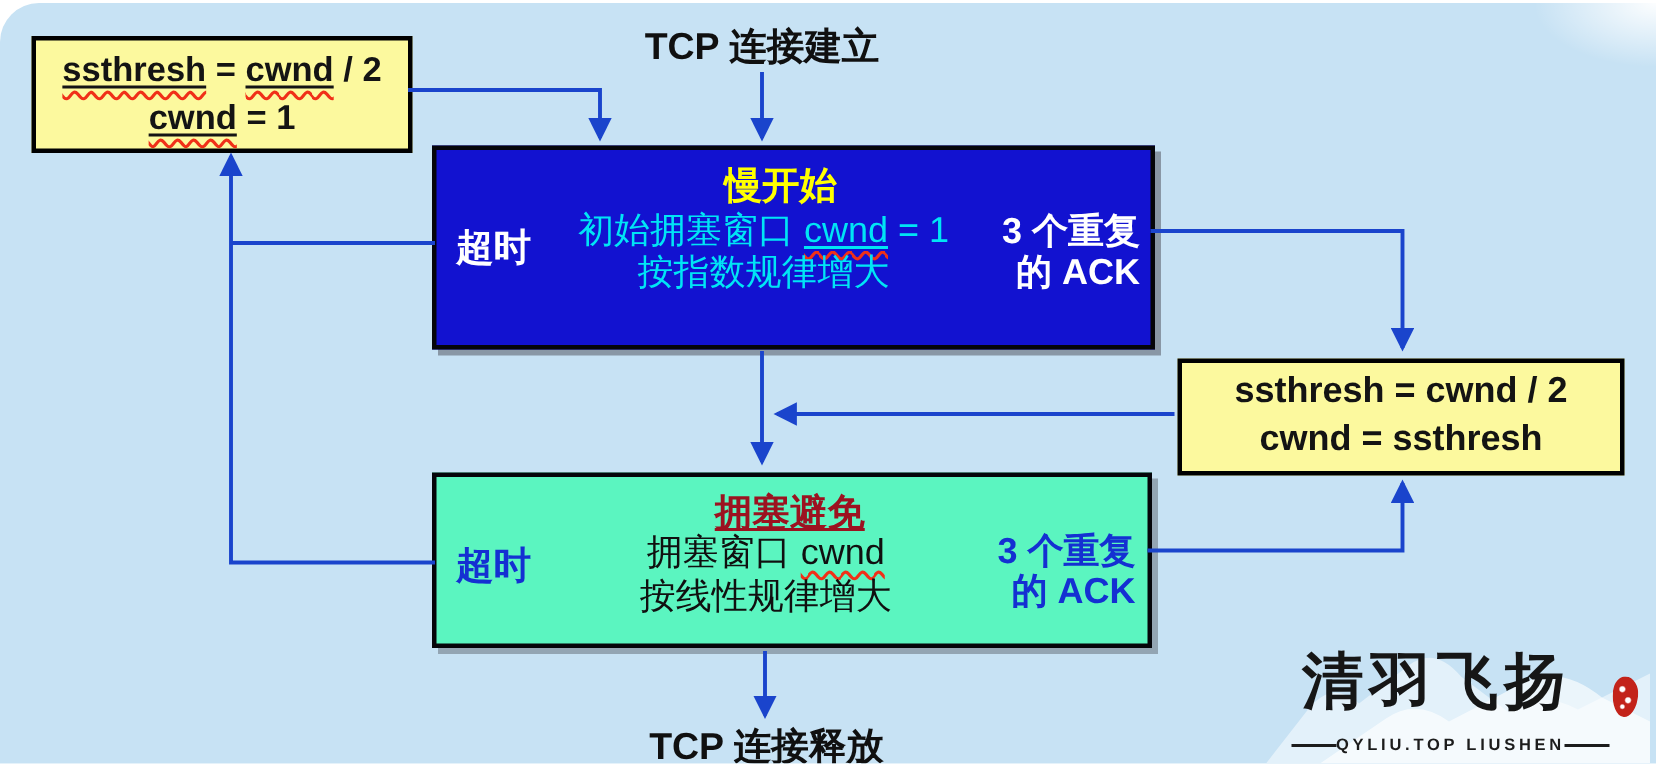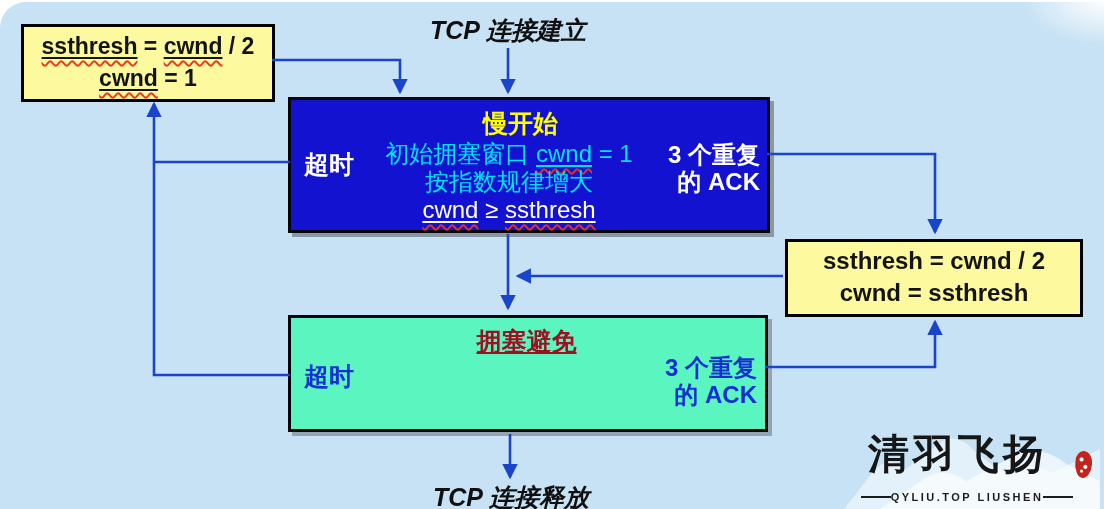--- a/index.html
+++ b/index.html
@@ -2,21 +2,21 @@
 <html><head>
 <meta charset="utf-8">
 <style>
   html,body{margin:0;padding:0;}
   body{font-family:"Liberation Sans","DejaVu Sans",sans-serif;background:#ffffff;}
   .frame{position:relative;width:1104px;height:509px;background:#ffffff;overflow:hidden;}
   .canvas{position:absolute;left:0;right:0;top:2px;bottom:0;background:#c7e2f4;border-top-left-radius:26px;}
   .glow{position:absolute;top:0;right:0;width:80px;height:42px;
         background:radial-gradient(ellipse at top right,rgba(255,255,255,.95),rgba(255,255,255,0) 72%);}
   .arrows{position:absolute;left:0;top:0;pointer-events:none;}
-  .lbl{position:absolute;font-weight:bold;color:#101010;font-size:25px;text-align:center;white-space:nowrap;font-style:italic;}
+  .lbl{position:absolute;font-weight:bold;color:#101010;font-size:25px;text-align:center;white-space:nowrap;}
   .ybox{position:absolute;background:#fcf99e;border:3px solid #000;color:#141414;
         font-weight:bold;text-align:center;white-space:nowrap;}
   .ybox .ln{line-height:32px;}
   .bluebox{position:absolute;left:288px;top:95px;width:476px;height:130px;background:#1212d0;
            border:3px solid #05050a;box-shadow:4px 4px 0 rgba(85,90,100,.55);}
   .greenbox{position:absolute;left:288px;top:313px;width:474px;height:111px;background:#5bf5c0;
             border:3px solid #05050a;box-shadow:4px 4px 0 rgba(85,90,100,.45);}
   .bx-title{position:absolute;top:7px;left:0;font-weight:bold;font-size:25px;text-align:center;white-space:nowrap;padding-left:29px;}
   .bluebox .bx-title{right:46px;color:#ffff00;}
   .greenbox .bx-title{right:32px;color:#9c1220;text-decoration:underline;}
@@ -63,36 +63,39 @@
       <div class="ln"><span class="u"><i class="wv">ssthresh</i></span><span> = </span><span class="u"><i class="wv">cwnd</i></span><span> / 2</span></div>
       <div class="ln"><span class="u"><i class="wv">cwnd</i></span><span> = 1</span></div>
     </div>
 
     <div class="bluebox">
       <div class="bx-title">慢开始</div>
       <div class="bx-timeout">超时</div>
       <div class="bx-lines">
         <div><span>初始拥塞窗口 </span><span class="u"><i class="wv">cwnd</i></span><span> = 1</span></div>
         <div>按指数规律增大</div>
-        <div class="white-ln"><span class="u"><i class="wv">cwnd</i></span><span> ≥ </span><span class="u"><i class="wv">ssthresh</i></span></div>
       </div>
       <div class="bx-ack">
         <div>3 个重复</div>
         <div>的 ACK</div>
       </div>
     </div>
 
     <div class="ybox" style="left:785px;top:237px;width:292px;height:69px;font-size:24px;padding-top:3px;">
       <div class="ln">ssthresh = cwnd / 2</div>
       <div class="ln">cwnd = ssthresh</div>
     </div>
 
     <div class="greenbox">
       <div class="bx-title">拥塞避免</div>
       <div class="bx-timeout">超时</div>
+      <div class="bx-lines">
+        <div><span>拥塞窗口 </span><i class="wv-only">cwnd</i></div>
+        <div>按线性规律增大</div>
+      </div>
       <div class="bx-ack">
         <div>3 个重复</div>
         <div>的 ACK</div>
       </div>
     </div>
 
     <div class="lbl" style="left:411px;top:479px;width:200px;">TCP 连接释放</div>
 
     <svg class="arrows" width="1104" height="509" viewBox="0 0 1104 509">
       <defs>

